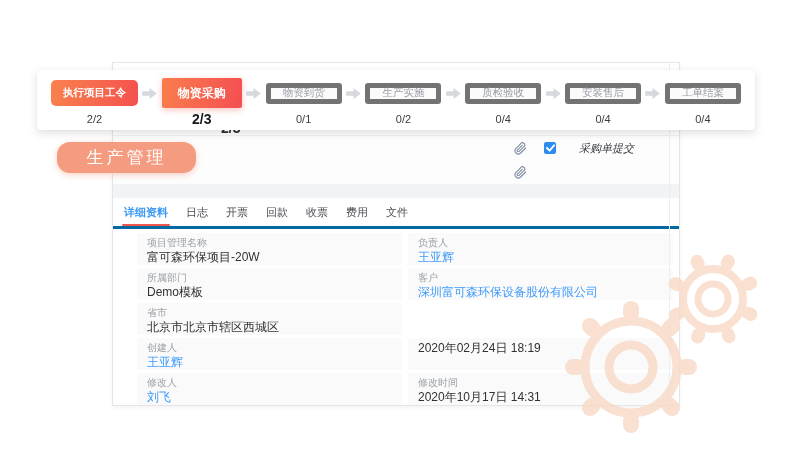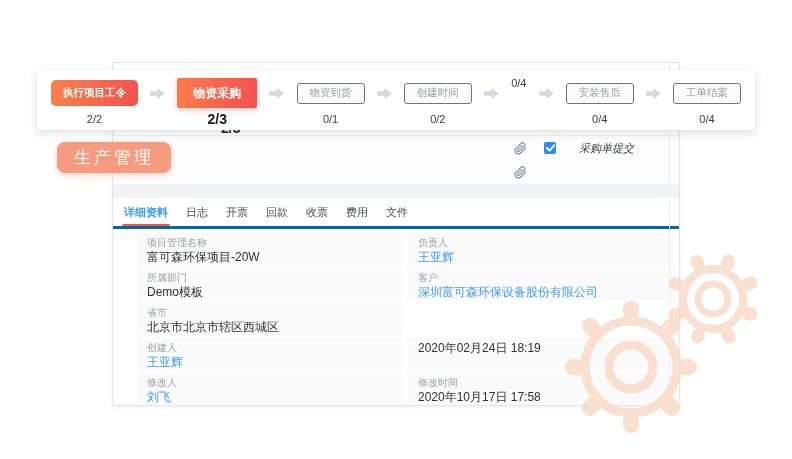--- a/index.html
+++ b/index.html
@@ -48,30 +48,30 @@
              box-shadow:0 3px 10px rgba(0,0,0,.13),0 0 1px rgba(0,0,0,.10);
              display:flex;align-items:flex-start;justify-content:space-between;padding:5px 14px 0;}
   .step{display:flex;flex-direction:column;align-items:center;}
   .sbtn-row{height:36px;display:flex;align-items:center;}
   .sbtn{display:flex;align-items:center;justify-content:center;white-space:nowrap;cursor:pointer;box-sizing:border-box;}
   .sbtn.done{background:linear-gradient(100deg,#f9824d,#f4514f);color:#fff;font-size:10.5px;
              font-weight:bold;height:26px;padding:0 12px;border-radius:5px;}
   .sbtn.current{background:linear-gradient(100deg,#f97d4c,#f44f52);color:#fff;font-size:12px;
              font-weight:bold;height:30px;padding:0 16px;border-radius:2px;
              box-shadow:0 2px 6px rgba(244,90,80,.35);}
-  .sbtn.pending{background:#fbfbfc;border:1px solid #737373;color:#9a9ea5;font-size:10.5px;
+  .sbtn.pending{background:#fbfbfc;border:5px solid #737373;color:#9a9ea5;font-size:10.5px;
              height:21px;padding:0 12px;border-radius:3px;}
   .scount{font-size:11px;color:#3a3d42;margin-top:2px;}
   .step.current-step .scount{font-size:14px;font-weight:bold;color:#17181a;margin-top:0;}
   .sarrow{height:36px;display:flex;align-items:center;}
 
   
-  .prod-badge{position:absolute;left:57px;top:142px;width:114px;height:31px;background:#f49b80;
+  .prod-badge{position:absolute;left:57px;top:142px;width:139px;height:31px;background:#f49b80;
               color:#fff;font-size:17px;letter-spacing:3px;display:flex;align-items:center;
-              justify-content:center;border-radius:8px;z-index:25;
+              justify-content:center;border-radius:13px;z-index:25;
               box-shadow:0 2px 6px rgba(244,155,128,.45);}
 
   
   .gears{position:absolute;left:0;top:0;z-index:15;pointer-events:none;}
 </style>
 </head>
 <body>
 
 <div class="page">
 
@@ -149,21 +149,21 @@
           <div class="fvalue">2020年02月24日 18:19</div>
         </div>
       </div>
       <div class="frow">
         <div class="fcell">
           <div class="flabel">修改人</div>
           <div class="fvalue link">刘飞</div>
         </div>
         <div class="fcell">
           <div class="flabel">修改时间</div>
-          <div class="fvalue">2020年10月17日 17:58</div>
+          <div class="fvalue">2020年10月17日 14:31</div>
         </div>
       </div>
     </div>
 
     <div class="panel-inner-line"></div>
   </div>
 
   <svg class="gears" width="792" height="459" viewBox="0 0 792 459">
     <g fill="none" stroke="#f8dbc8" opacity="0.85">
 
@@ -228,31 +228,34 @@
       <div class="scount">0/1</div>
     </div>
     <div class="sarrow">
       <svg width="15" height="11" viewBox="0 0 16 12" fill="#d5d8dc">
           <path d="M0 3.5 H8 V0 L16 6 L8 12 V8.5 H0 Z"></path>
         </svg>
     </div>
 
     <div class="step">
       <div class="sbtn-row">
-          <div class="sbtn pending">创建时间</div>
+          <div class="sbtn pending">生产实施</div>
         </div>
       <div class="scount">0/2</div>
     </div>
     <div class="sarrow">
       <svg width="15" height="11" viewBox="0 0 16 12" fill="#d5d8dc">
           <path d="M0 3.5 H8 V0 L16 6 L8 12 V8.5 H0 Z"></path>
         </svg>
     </div>
 
     <div class="step">
+      <div class="sbtn-row">
+          <div class="sbtn pending">质检验收</div>
+        </div>
       <div class="scount">0/4</div>
     </div>
     <div class="sarrow">
       <svg width="15" height="11" viewBox="0 0 16 12" fill="#d5d8dc">
           <path d="M0 3.5 H8 V0 L16 6 L8 12 V8.5 H0 Z"></path>
         </svg>
     </div>
 
     <div class="step">
       <div class="sbtn-row">

